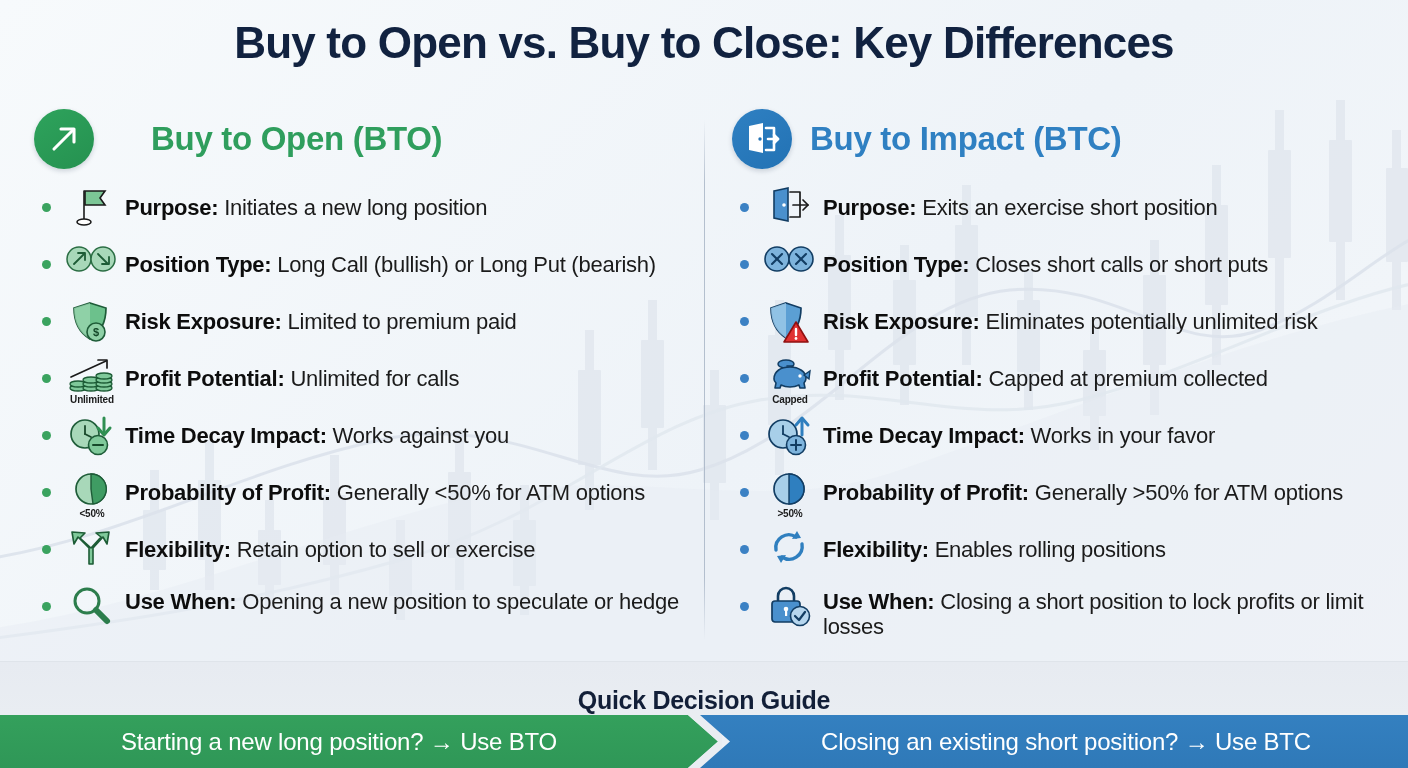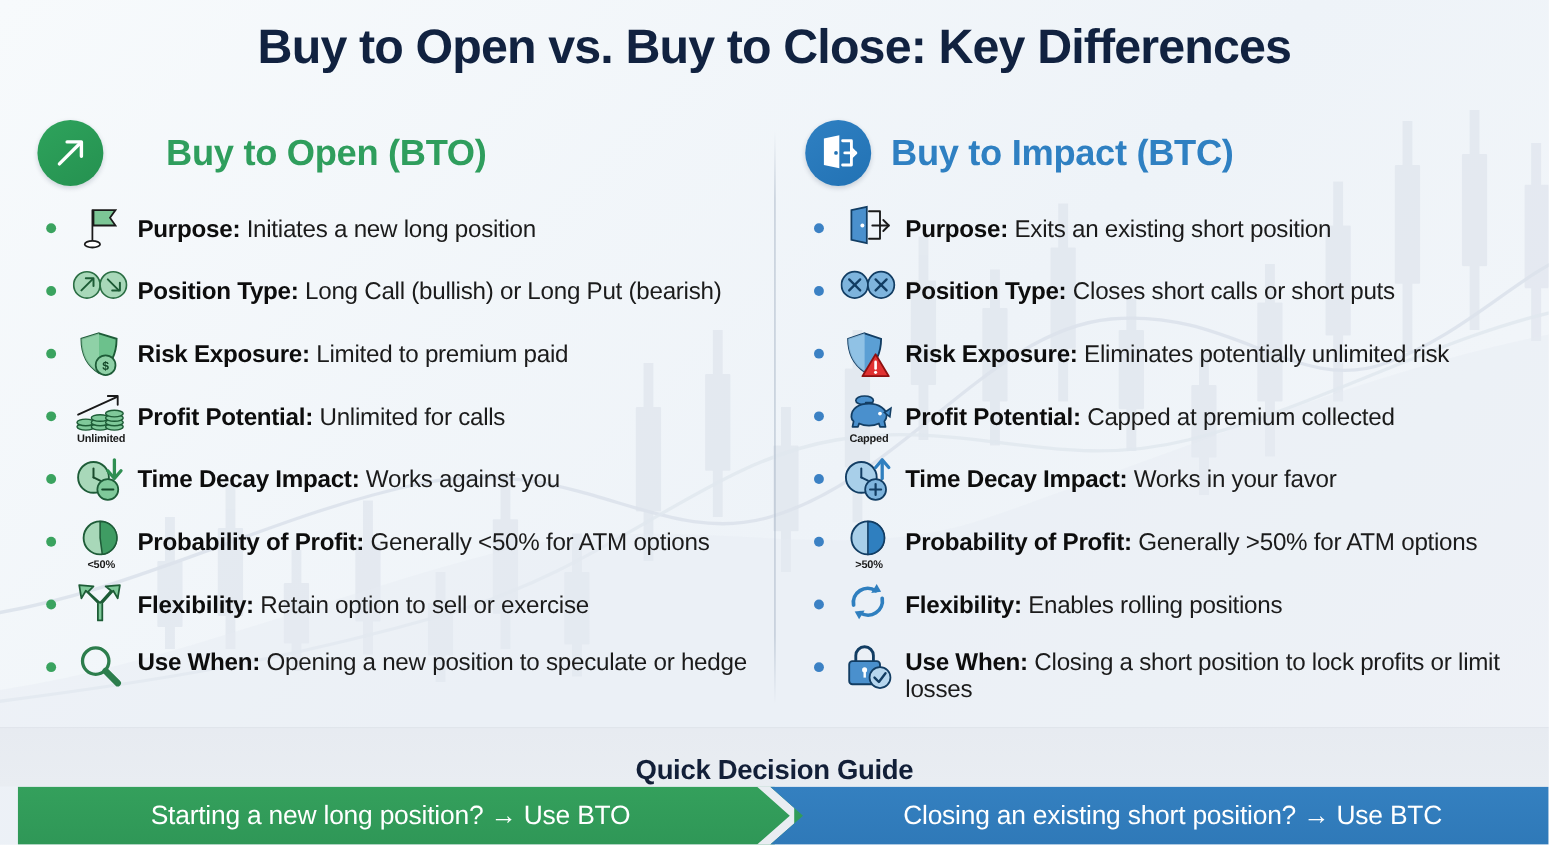--- a/index.html
+++ b/index.html
@@ -113,21 +113,21 @@
     width: 1408px; height: 53px;
   }
   .banner {
     position: absolute; top: 0; height: 53px;
     display: flex; align-items: center;
     color: #ffffff;
     font-size: 24px;
     letter-spacing: -0.2px;
   }
   #banner-bto {
-    left: 16px; width: 718px;
+    left: 0; width: 718px;
     background: linear-gradient(to bottom,#34a05c,#2f9757);
     clip-path: polygon(0 0, 688px 0, 718px 50%, 688px 100%, 0 100%);
     justify-content: center;
     padding-right: 40px;
   }
   #banner-btc {
     left: 700px; width: 708px;
     background: linear-gradient(to bottom,#3480c0,#2f79b8);
     clip-path: polygon(0 0, 708px 0, 708px 100%, 0 100%, 30px 50%);
     justify-content: center;
@@ -392,21 +392,21 @@
             <circle cx="17" cy="19" r="1.8" fill="#ffffff"></circle>
             <g stroke="#1a1a1a" stroke-width="1.7" fill="none" stroke-linecap="round" stroke-linejoin="round">
               <polyline points="23,6 33,6 33,31 23,31"></polyline>
               <line x1="26" y1="19" x2="41" y2="19"></line>
               <polyline points="36,14 41,19 36,24"></polyline>
             </g>
           </svg>
         </div>
         <div class="row-text">
           <b>Purpose: </b>
-          <span>Exits an existing short position</span>
+          <span>Exits an exercise short position</span>
         </div>
       </div>
 
       <div class="row">
         <div class="bullet blue"></div>
         <div class="row-icon">
           <svg width="52" height="32" viewBox="0 0 52 32">
             <circle cx="13" cy="16" r="12" fill="#7eb4dd" stroke="#123d63" stroke-width="1.6"></circle>
             <g stroke="#123d63" stroke-width="2.1" stroke-linecap="round">
               <line x1="8" y1="11" x2="18" y2="21"></line>

